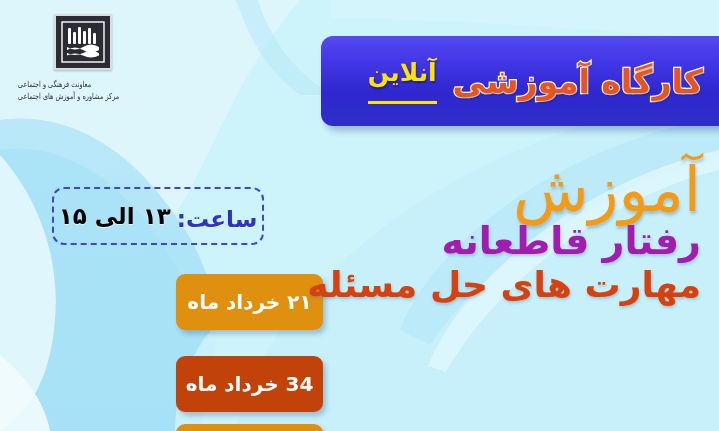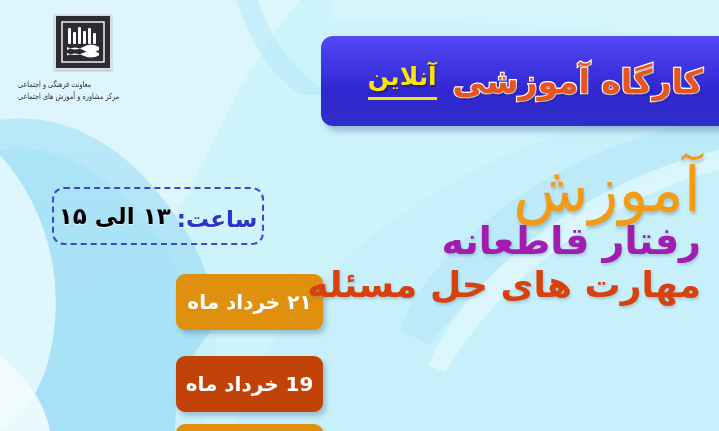--- a/index.html
+++ b/index.html
@@ -58,21 +58,21 @@
     -webkit-text-stroke:2.4px #ffffff;
     paint-order:stroke fill;
     white-space:nowrap;
     text-shadow:1px 2px 2px rgba(0,0,0,.28);
     margin-left:16px;
   }
   .banner-online{
     font-size:25px;font-weight:bold;color:#ffe400;
     white-space:nowrap;
     border-bottom:3px solid #ffe400;
-    padding-bottom:6px;
+    padding-bottom:14px;
     text-shadow:1px 2px 2px rgba(0,0,0,.35);
     margin-left:8px;
   }
 
   
   .time-box{
     position:absolute;left:52px;top:187px;width:208px;height:54px;
     border:2.5px dashed #3f43d8;
     border-radius:12px;
     display:flex;align-items:center;justify-content:center;
@@ -215,21 +215,21 @@
     <div class="banner-main">کارگاه آموزشی</div>
     <div class="banner-online">آنلاین</div>
   </div>
 
   <div class="time-box">
     <span class="time-label">ساعت:</span>
     <span class="time-value">۱۳ الی ۱۵</span>
   </div>
 
   <div class="date-badge" id="date-badge-1">۲۱ خرداد ماه</div>
-  <div class="date-badge" id="date-badge-2">19 خرداد ماه</div>
+  <div class="date-badge" id="date-badge-2">34 خرداد ماه</div>
   <div class="date-badge" id="date-badge-3"></div>
 
   <div class="headline-stack">
     <div class="h-main">آموزش</div>
     <div class="h-sub1">رفتار قاطعانه</div>
     <div class="h-sub2">مهارت های حل مسئله</div>
     <div class="h-sub3"></div>
   </div>
 
 </div>

